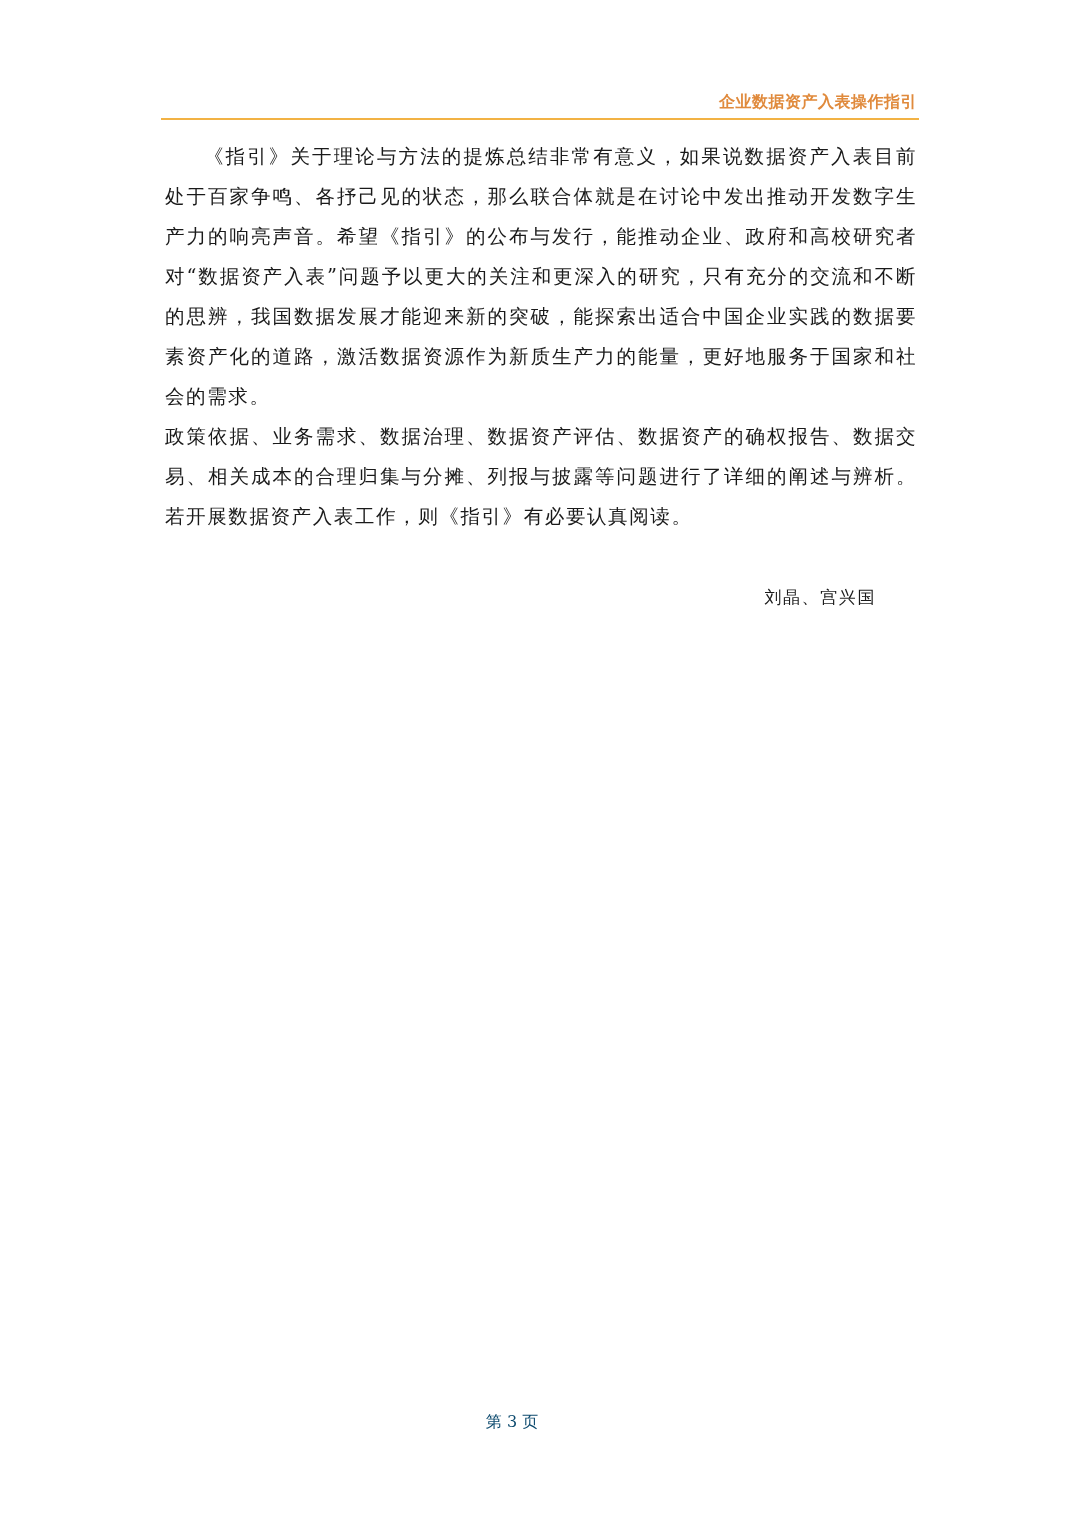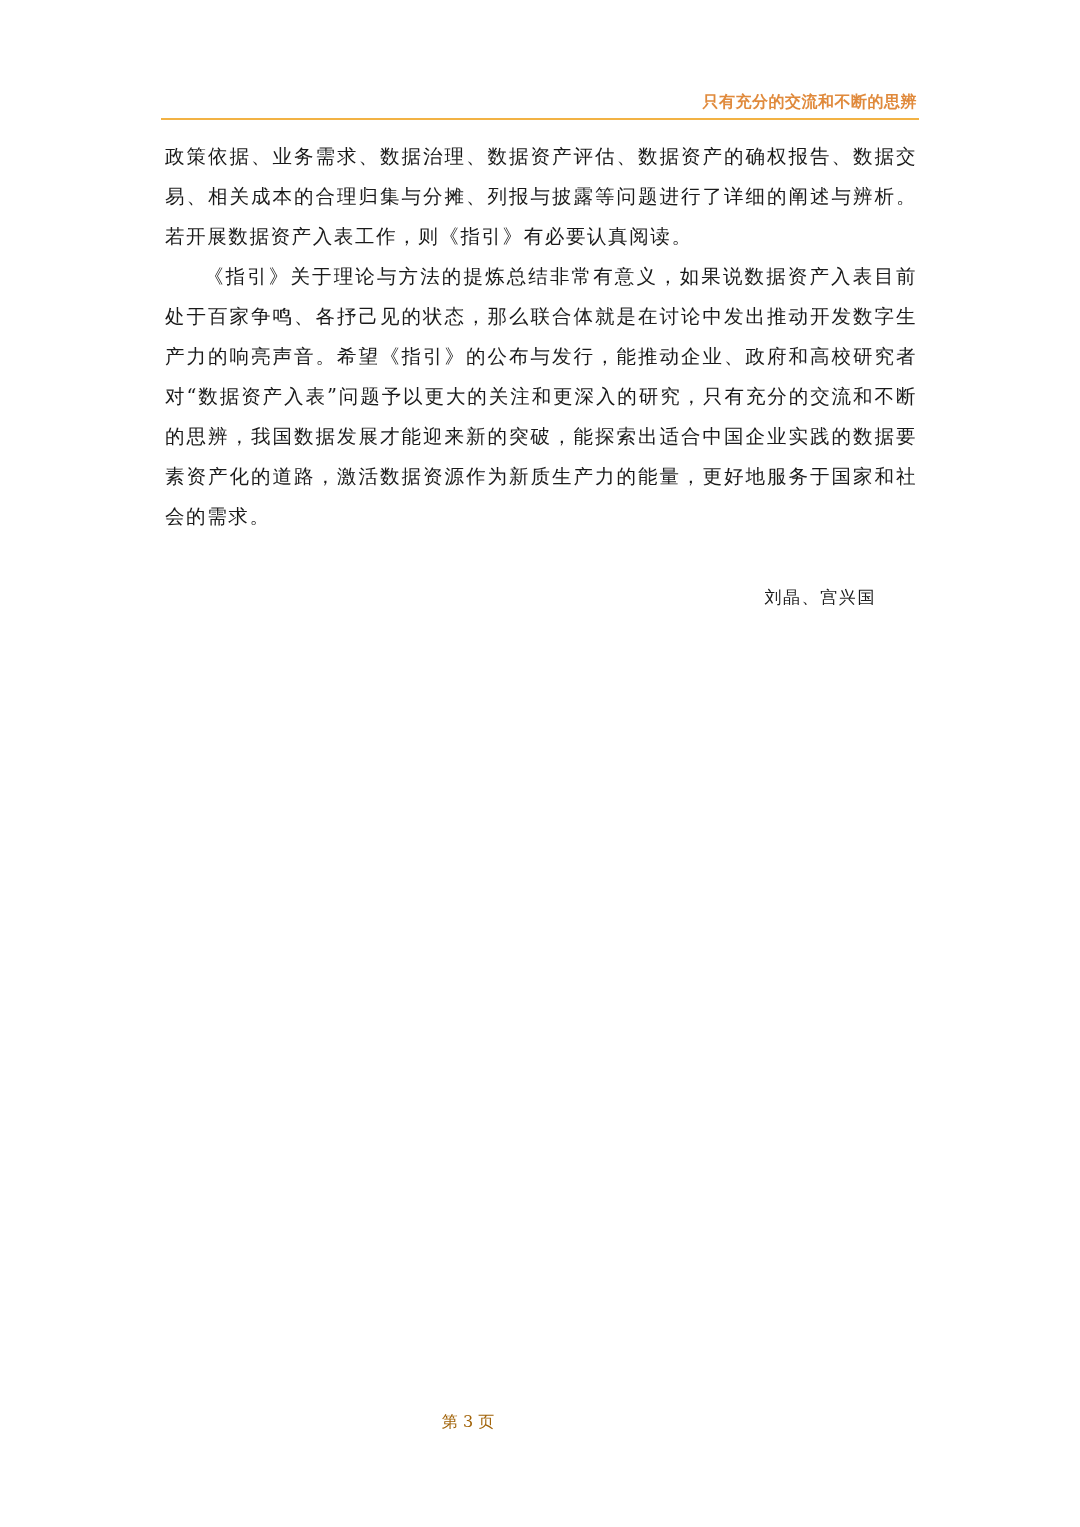--- a/index.html
+++ b/index.html
@@ -70,33 +70,34 @@
     .sig-names {
       padding-right: 20px;
     }
     .page-footer {
       position: absolute;
       left: 0;
       width: 936px;
       top: 1412px;
       text-align: center;
       font-size: 16px;
-      color: #a16207;
+      color: #0c4a6e;
+      padding-left: 44px;
     }
   </style>
 </head>
 <body>
 
 <div class="page-header">
-  <div class="header-title">只有充分的交流和不断的思辨</div>
+  <div class="header-title">企业数据资产入表操作指引</div>
   <div class="header-rule"></div>
 </div>
 
 <div class="body-text">
+  <p class="para indent">《指引》关于理论与方法的提炼总结非常有意义，如果说数据资产入表目前处于百家争鸣、各抒己见的状态，那么联合体就是在讨论中发出推动开发数字生产力的响亮声音。希望《指引》的公布与发行，能推动企业、政府和高校研究者对“数据资产入表”问题予以更大的关注和更深入的研究，只有充分的交流和不断的思辨，我国数据发展才能迎来新的突破，能探索出适合中国企业实践的数据要素资产化的道路，激活数据资源作为新质生产力的能量，更好地服务于国家和社会的需求。</p>
   <p class="para">政策依据、业务需求、数据治理、数据资产评估、数据资产的确权报告、数据交易、相关成本的合理归集与分摊、列报与披露等问题进行了详细的阐述与辨析。若开展数据资产入表工作，则《指引》有必要认真阅读。</p>
-  <p class="para indent">《指引》关于理论与方法的提炼总结非常有意义，如果说数据资产入表目前处于百家争鸣、各抒己见的状态，那么联合体就是在讨论中发出推动开发数字生产力的响亮声音。希望《指引》的公布与发行，能推动企业、政府和高校研究者对“数据资产入表”问题予以更大的关注和更深入的研究，只有充分的交流和不断的思辨，我国数据发展才能迎来新的突破，能探索出适合中国企业实践的数据要素资产化的道路，激活数据资源作为新质生产力的能量，更好地服务于国家和社会的需求。</p>
 </div>
 
 <div class="signature">
   <div class="sig-names">刘晶、宫兴国</div>
 </div>
 
 <div class="page-footer">第 3 页</div>
 
 </body></html>

